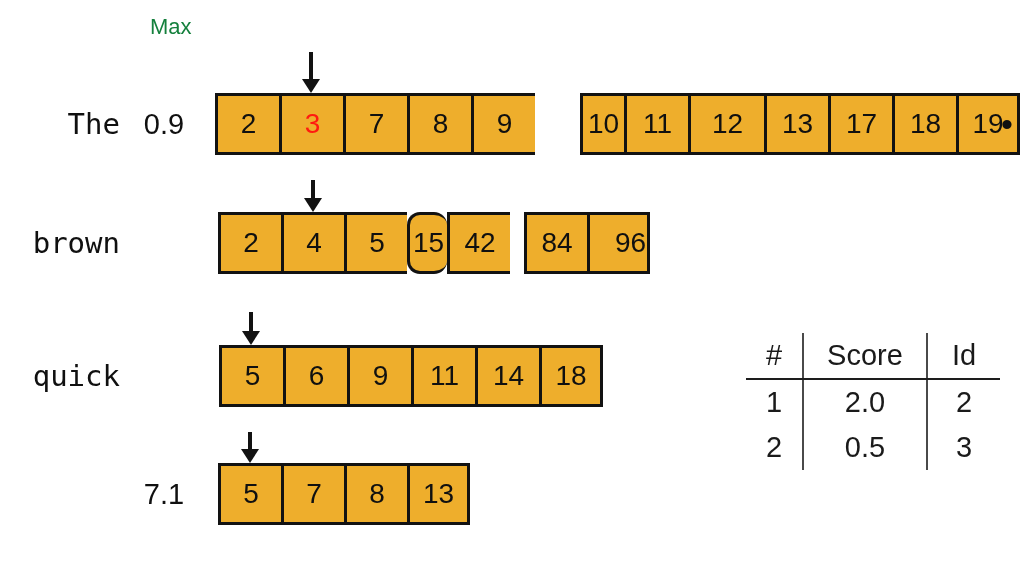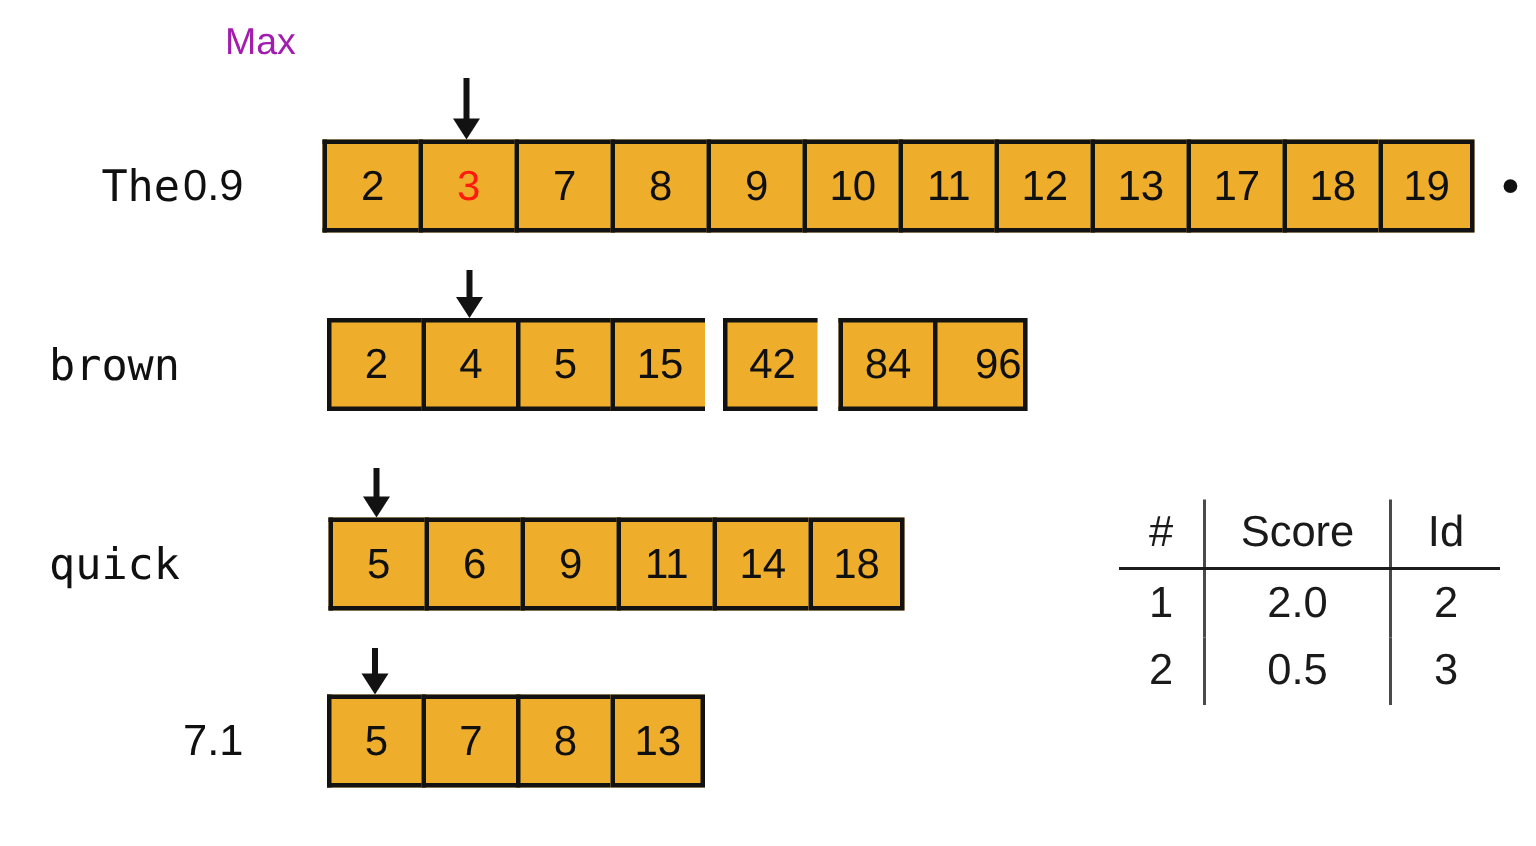--- a/index.html
+++ b/index.html
@@ -15,22 +15,22 @@
     overflow: hidden;
     font-family: "Liberation Sans", sans-serif;
   }
 
   
   .max-label {
     position: absolute;
     left: 150px;
     top: 16px;
     font-family: "Liberation Sans", sans-serif;
-    font-size: 25px;
-    color: #a21caf;
+    font-size: 22px;
+    color: #15803d;
     line-height: 1;
     white-space: nowrap;
   }
 
   
   .row {
     position: absolute;
     left: 0;
     width: 1024px;
     height: 64px;
@@ -43,21 +43,21 @@
     font-family: "DejaVu Sans Mono", monospace;
     font-size: 29px;
     color: #101010;
     line-height: 62px;
     white-space: nowrap;
   }
   .row-score {
     position: absolute;
     left: 122px;
     width: 84px;
-    text-align: left;
+    text-align: center;
     font-family: "Liberation Sans", sans-serif;
     font-size: 29px;
     color: #101010;
     line-height: 62px;
     white-space: nowrap;
   }
 
   
   .cells {
     position: absolute;
@@ -165,42 +165,42 @@
   <div id="rows-container">
       <div class="row" style="top: 93px;">
         <div class="row-word">The</div>
         <div class="row-score">0.9</div>
         <div class="cells" style="left: 215px;">
           <div class="cell" style="width: 64px;">2</div>
           <div class="cell highlight" style="width: 64px;">3</div>
           <div class="cell" style="width: 64px;">7</div>
           <div class="cell" style="width: 64px;">8</div>
           <div class="cell" style="width: 64px;">9</div>
-          <div class="cell" style="width: 64px;">10</div>
+          <div class="cell" style="width: 44px; margin-left: 45px;">10</div>
           <div class="cell" style="width: 64px;">11</div>
-          <div class="cell" style="width: 64px;">12</div>
+          <div class="cell" style="width: 76px;">12</div>
           <div class="cell" style="width: 64px;">13</div>
           <div class="cell" style="width: 64px;">17</div>
           <div class="cell" style="width: 64px;">18</div>
           <div class="cell" style="width: 64px;">19</div>
         </div>
         <div class="ellipsis" style="left: 1001px;">• • •</div>
         <div class="arrow" style="left: 302px; top: -41px; height: 41px;">
           <div class="shaft" style="height: 29px;"></div>
           <div class="head" style="top: 27px;"></div>
         </div>
       </div>
       <div class="row" style="top: 212px;">
         <div class="row-word">brown</div>
         <div class="cells" style="left: 218px;">
           <div class="cell" style="width: 63px;">2</div>
           <div class="cell" style="width: 63px;">4</div>
           <div class="cell" style="width: 63px;">5</div>
-          <div class="cell" style="width: 63px;">15</div>
-          <div class="cell" style="width: 63px; margin-left: 12px;">42</div>
+          <div class="cell" style="width: 40px; border-radius: 13px;">15</div>
+          <div class="cell" style="width: 63px;">42</div>
           <div class="cell" style="width: 63px; margin-left: 14px;">84</div>
           <div class="cell" style="width: 63px; padding-left: 24px;">96</div>
         </div>
         <div class="arrow" style="left: 303.5px; top: -32px; height: 32px;">
           <div class="shaft" style="height: 20px;"></div>
           <div class="head" style="top: 18px;"></div>
         </div>
       </div>
       <div class="row" style="top: 345px;">
         <div class="row-word">quick</div>

